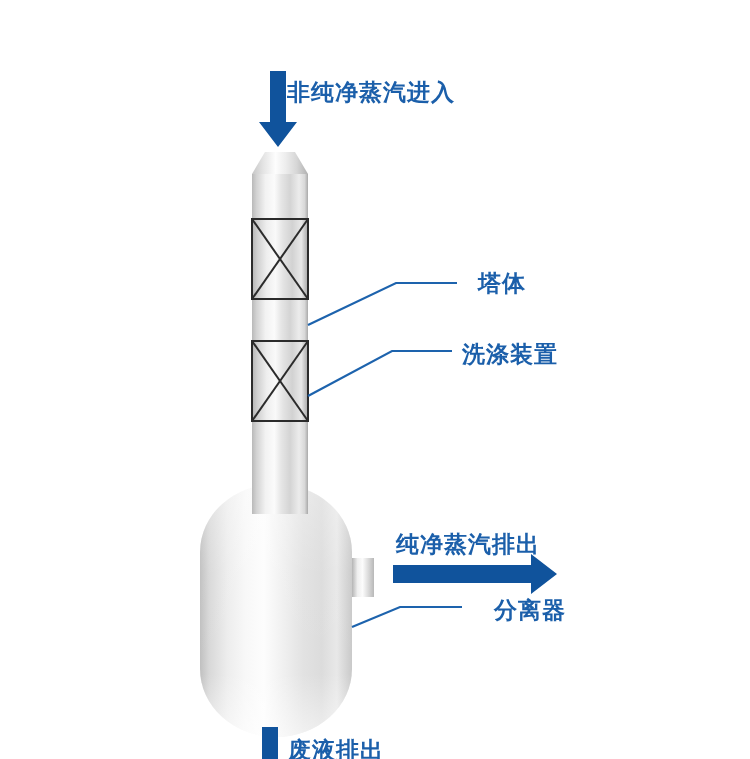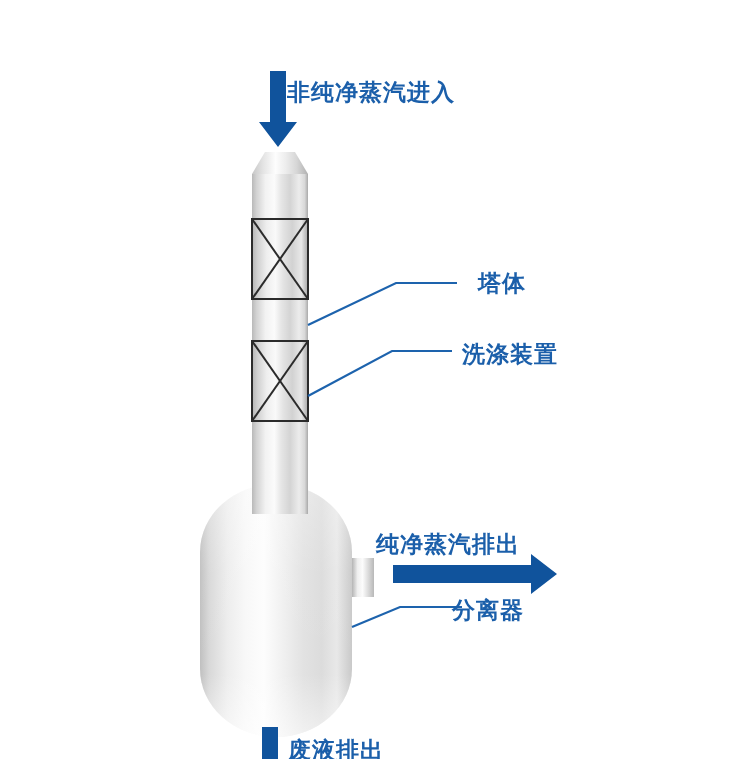--- a/index.html
+++ b/index.html
@@ -30,22 +30,22 @@
     color: #1b5faa;
     font-size: 23px;
     font-weight: bold;
     letter-spacing: 1px;
     white-space: nowrap;
     font-family: "DejaVu Sans", "Liberation Sans", sans-serif;
   }
   #label-steam-inlet { left: 287px; top: 33px; }
   #label-tower-body  { left: 478px; top: 224px; text-align: right; }
   #label-washer      { left: 462px; top: 295px; font-family: Liberation Mono, monospace; }
-  #label-steam-out   { left: 376px; top: 485px; }
-  #label-separator   { left: 452px; top: 551px; }
+  #label-steam-out   { left: 396px; top: 485px; }
+  #label-separator   { left: 494px; top: 551px; }
   #label-waste-out   { left: 288px; top: 691px; }
 </style>
 </head>
 <body>
 
 <div id="canvas">
 
   <svg id="diagram-svg" viewBox="0 0 750 759">
     <defs>
 

